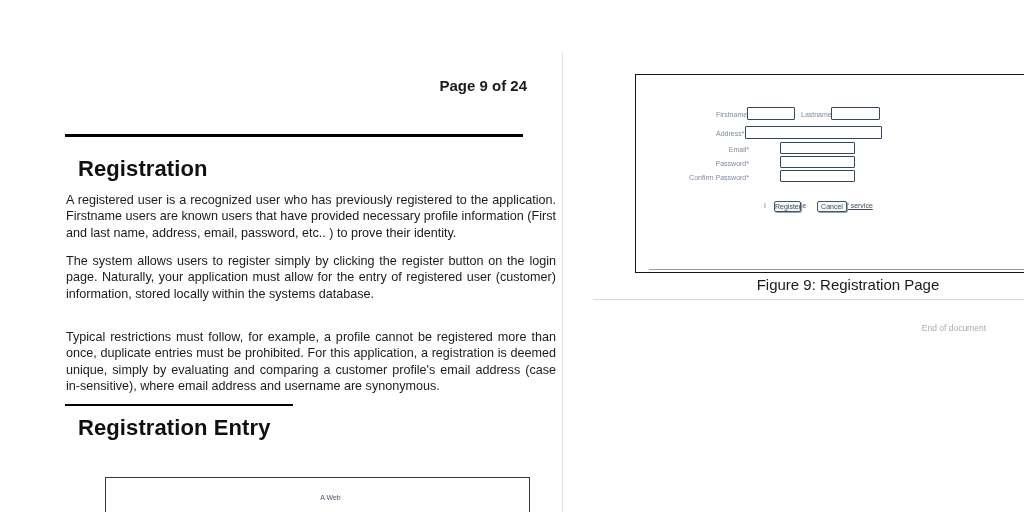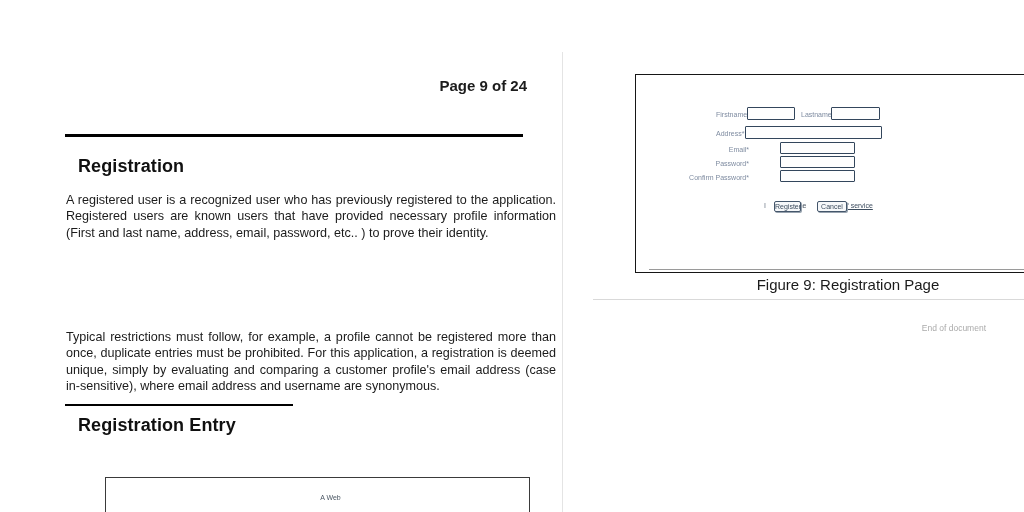--- a/index.html
+++ b/index.html
@@ -8,21 +8,21 @@
 
   .panel { position:absolute; top:0; height:512px; background:#ffffff; }
   #left-page  { left:0; width:510px; }
   #right-page { left:512px; width:512px; }
   #page-gap-line { position:absolute; left:510px; top:0; width:1px; height:512px; background:#e4e4e4; }
 
   
   .page-number { position:absolute; top:12px; right:22px; font-size:15px; font-weight:600; color:#1c1c1c; }
   .rule-thick { position:absolute; left:0; top:69px; width:458px; height:3px; background:#000; }
   .rule-thin  { position:absolute; left:0; top:339px; width:228px; height:2px; background:#000; }
-  h1.doc-heading { position:absolute; left:1px; font-size:18px; font-weight:600; color:#101010; letter-spacing:0.1px;padding-left:12px; }
+  h1.doc-heading { position:absolute; left:1px; font-size:22px; font-weight:600; color:#101010; letter-spacing:0.1px;padding-left:12px; }
   #h-registration { top:91px; }
   #h-registration-entry { top:350px; }
   .doc-para { position:absolute; left:1px; width:490px; font-size:12.6px; line-height:16.4px; color:#1b1b1b; text-align:justify; }
   #para1 { top:127px; }
   #para2 { top:188px; }
   #para3 { top:264px; }
   #para-intro { top:376px; text-align:left; }
 
   
   #browser-box { position:absolute; left:40px; top:412px; width:425px; height:54px; border:1px solid #3a3a3a; background:#ffffff; }
@@ -74,21 +74,22 @@
 </head>
 <body>
 
 <div id="stage">
 
   <div class="panel" id="left-page">
     <div class="page-number">Page 9 of 24</div>
     <div class="rule-thick"></div>
 
     <h1 class="doc-heading" id="h-registration">Registration</h1>
-    <div class="doc-para" id="para1">A registered user is a recognized user who has previously registered to the application. Registered users are known users that have provided necessary profile information (First and last name, address, email, password, etc.. ) to prove their identity.</div>
+    <div class="doc-para" id="para1">A registered user is a recognized user who has previously registered to the application. Firstname users are known users that have provided necessary profile information (First and last name, address, email, password, etc.. ) to prove their identity.</div>
+    <div class="doc-para" id="para2">The system allows users to register simply by clicking the register button on the login page. Naturally, your application must allow for the entry of registered user (customer) information, stored locally within the systems database.</div>
     <div class="doc-para" id="para3">Typical restrictions must follow, for example, a profile cannot be registered more than once, duplicate entries must be prohibited. For this application, a registration is deemed unique, simply by evaluating and comparing a customer profile's email address (case in-sensitive), where email address and username are synonymous.</div>
 
     <div class="rule-thin"></div>
     <h1 class="doc-heading" id="h-registration-entry">Registration Entry</h1>
 
     <div id="browser-box">
       <div id="browser-title">A Web</div>
       <div id="browser-nav">
         <span id="nav-back">⇦</span>
         <span id="nav-forward">⇨</span>

